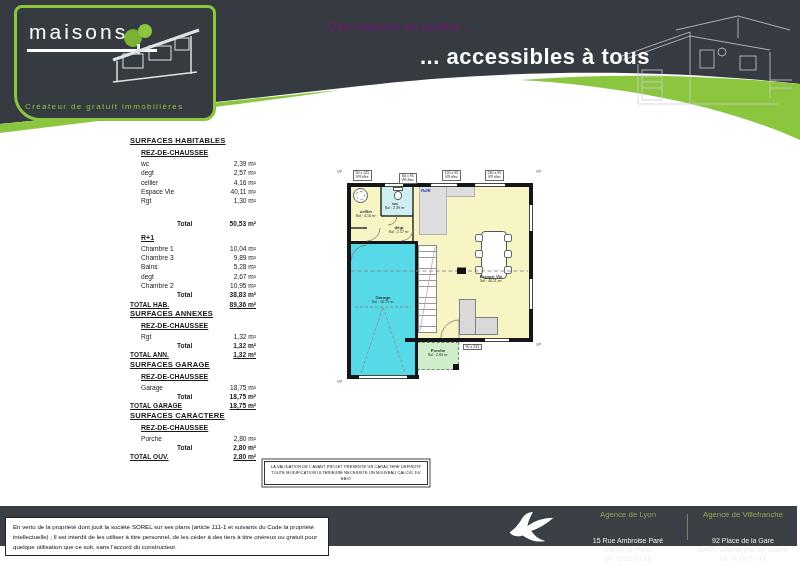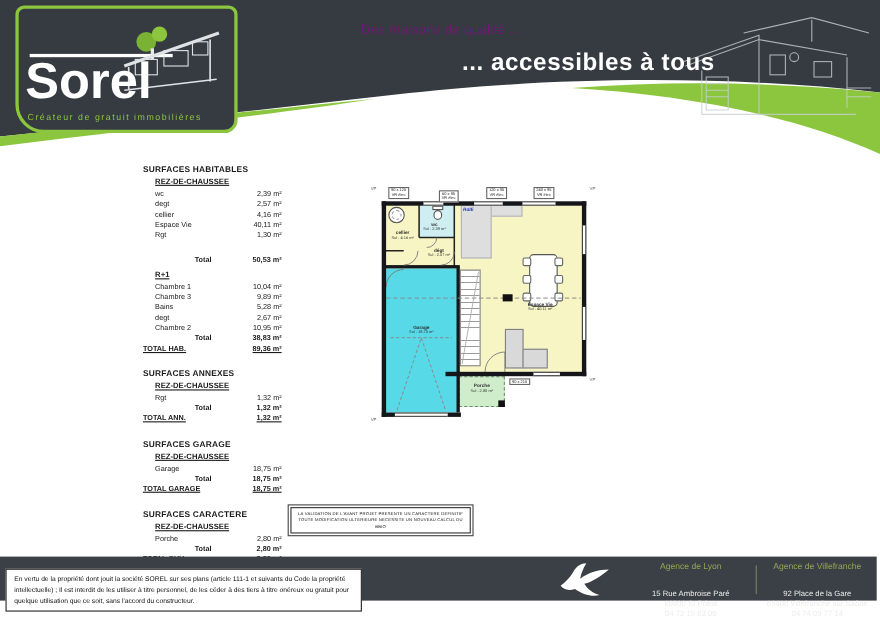--- a/index.html
+++ b/index.html
@@ -12,21 +12,21 @@
             border:3px solid #8cc63f;border-radius:8px 8px 12px 26px}
   .logo-maisons{position:absolute;left:12px;top:12px;font-size:21px;color:#fff;letter-spacing:3px}
   .logo-underline{position:absolute;left:10px;top:41px;width:130px;height:3px;background:#fff}
   .logo-sorel{position:absolute;left:6px;top:38px;font-size:46px;font-weight:bold;color:#fff;letter-spacing:0px}
   .logo-tagline{position:absolute;left:8px;top:94px;font-size:8px;color:#8cc63f;letter-spacing:1.4px;white-space:nowrap}
   .slogan1{position:absolute;left:328px;top:20px;font-size:12px;color:#701a75;letter-spacing:0.3px}
   .slogan2{position:absolute;left:420px;top:44px;font-size:22px;font-weight:bold;color:#fff;letter-spacing:0.5px}
 
   
   .surfaces{position:absolute;left:128px;top:136px;width:140px}
-  .sec-title{font-size:7.6px;font-weight:bold;margin:13px 0 4px 2px;letter-spacing:0.2px}
+  .sec-title{font-size:7.6px;font-weight:bold;text-decoration:underline;margin:0 0 4px 2px;letter-spacing:0.2px}
   .sub{font-size:7px;font-weight:bold;text-decoration:underline;margin:3px 0 3px 13px}
   .row{display:flex;justify-content:space-between;font-size:6.6px;line-height:9.3px;padding-left:13px;padding-right:12px}
   .row .val{text-align:right}
   .total{font-weight:bold}
   .total .lbl{margin-left:36px}
   .grand{font-weight:bold;padding-left:2px}
   .grand .lbl,.grand .val{text-decoration:underline}
   .sp{height:14px}
   .sp2{height:2px}
 
@@ -84,34 +84,34 @@
       <rect x="82" y="42" width="14" height="18"></rect>
       <circle cx="104" cy="44" r="4"></circle>
       <rect x="122" y="48" width="16" height="14"></rect>
       <rect x="24" y="62" width="20" height="30"></rect>
       <path d="M24,68 H44 M24,74 H44 M24,80 H44"></path>
       <path d="M152,72 H174 M152,80 H174 M20,96 H160"></path>
     </g>
   </svg>
 
   <div class="logo-box">
+    <div class="logo-maisons">maisons</div>
     <div class="logo-underline"></div>
     <svg width="196" height="110" viewBox="0 0 196 110" style="position:absolute;left:0;top:0">
       <circle cx="116" cy="30" r="9" fill="#7ab334"></circle>
       <circle cx="128" cy="23" r="7" fill="#8cc63f"></circle>
       <rect x="120" y="36" width="3" height="10" fill="#e8e8e8"></rect>
       <g stroke="#dfe3e6" fill="none">
         <path d="M96,52 L182,22" stroke-width="3"></path>
         <path d="M100,53 V74 M174,28 V66 M96,74 L180,64" stroke-width="1.5"></path>
         <rect x="106" y="46" width="20" height="14" stroke-width="1"></rect>
         <rect x="132" y="38" width="22" height="14" stroke-width="1"></rect>
         <rect x="158" y="30" width="14" height="12" stroke-width="1"></rect>
       </g>
     </svg>
-    <div class="logo-sorel">Sorel</div>
     <div class="logo-tagline">Créateur de gratuit immobilières</div>
   </div>
 
   <div class="slogan1">Des maisons de qualité ...</div>
   <div class="slogan2">... accessibles à tous</div>
 </div>
 
 <div class="surfaces">
 
   <div class="sec-title">SURFACES HABITABLES</div>

